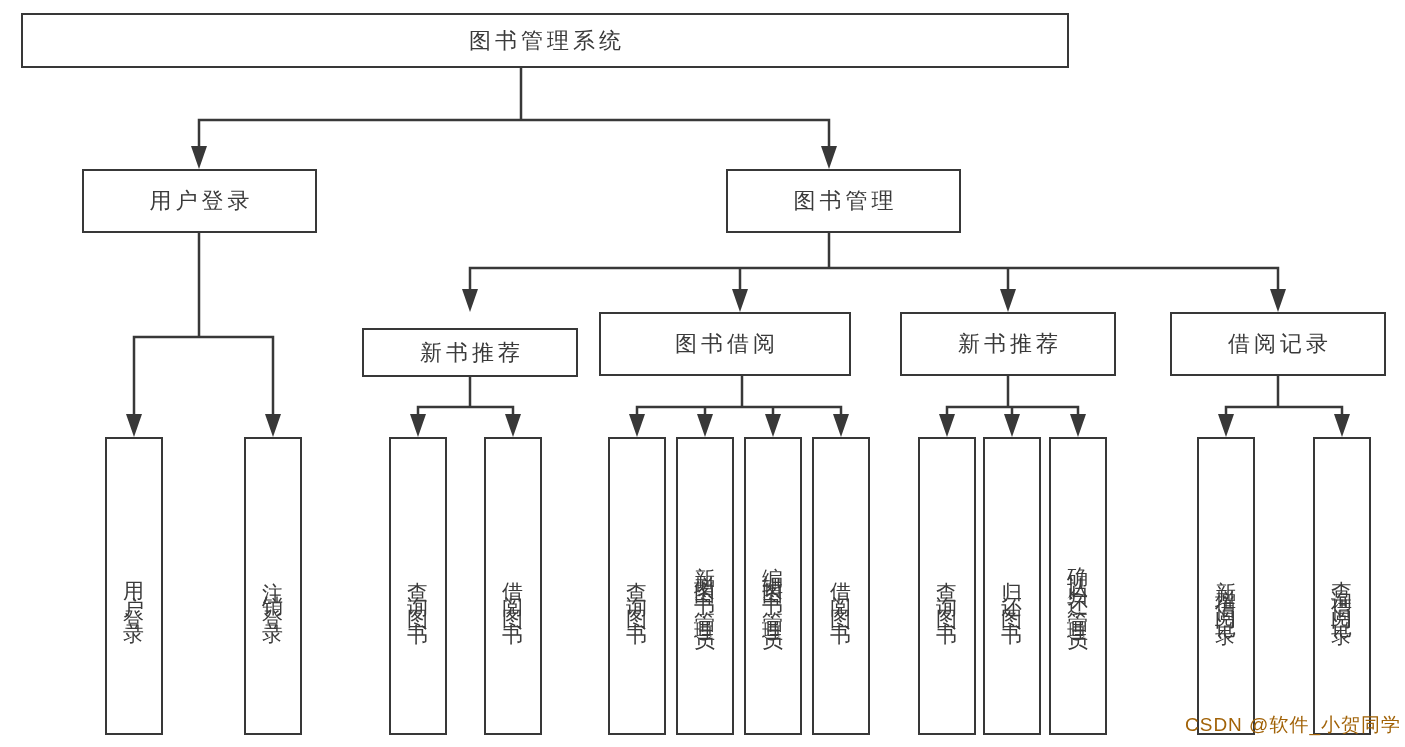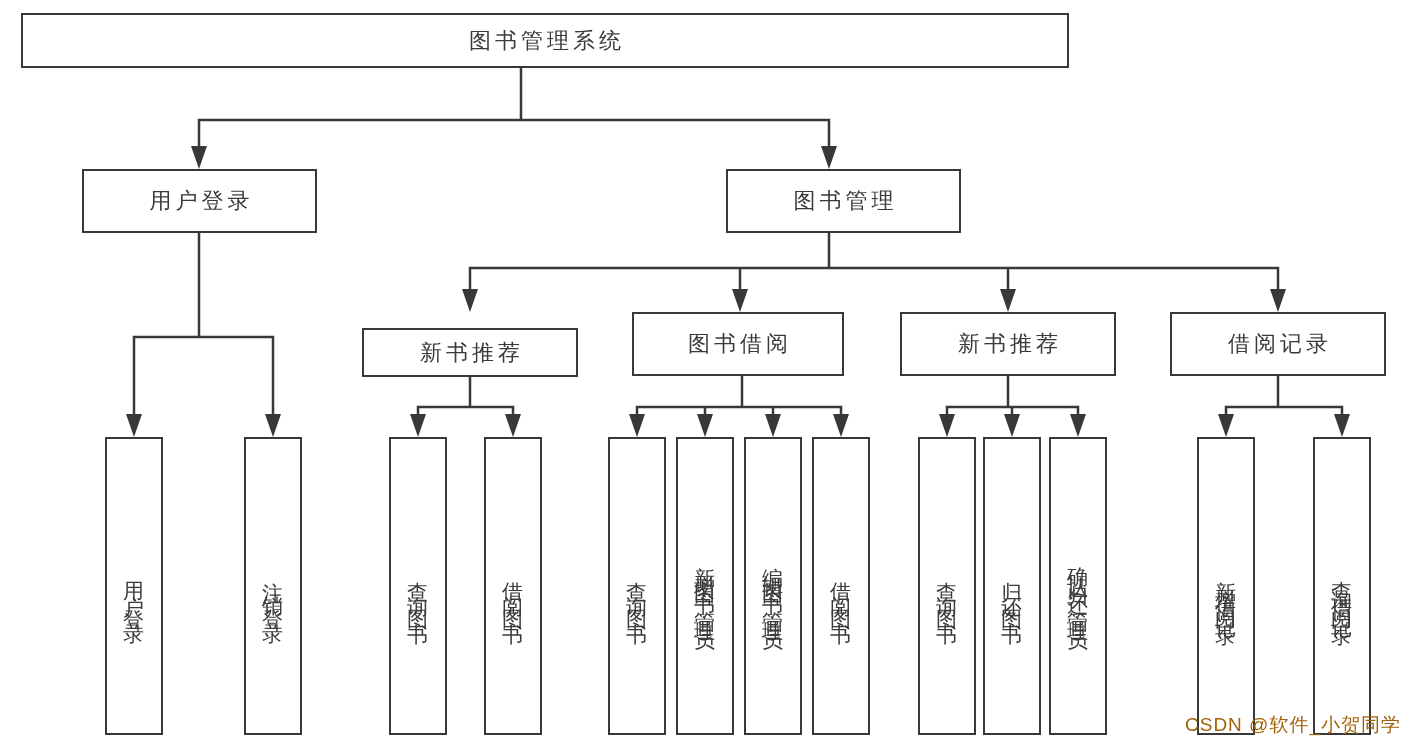--- a/index.html
+++ b/index.html
@@ -85,21 +85,21 @@
   <div class="box h" style="left:82px; top:169px; width:235px; height:64px">
     <span class="lbl">用户登录</span>
   </div>
   <div class="box h" style="left:726px; top:169px; width:235px; height:64px">
     <span class="lbl">图书管理</span>
   </div>
 
   <div class="box h" style="left:362px; top:328px; width:216px; height:49px">
     <span class="lbl">新书推荐</span>
   </div>
-  <div class="box h" style="left:632px; top:312px; width:212px; height:64px">
+  <div class="box h" style="left:599px; top:312px; width:252px; height:64px">
     <span class="lbl">图书借阅</span>
   </div>
   <div class="box h" style="left:900px; top:312px; width:216px; height:64px">
     <span class="lbl">新书推荐</span>
   </div>
   <div class="box h" style="left:1170px; top:312px; width:216px; height:64px">
     <span class="lbl">借阅记录</span>
   </div>
 
   <div class="box v sp14" style="left:105px; top:437px; width:58px; height:298px">

